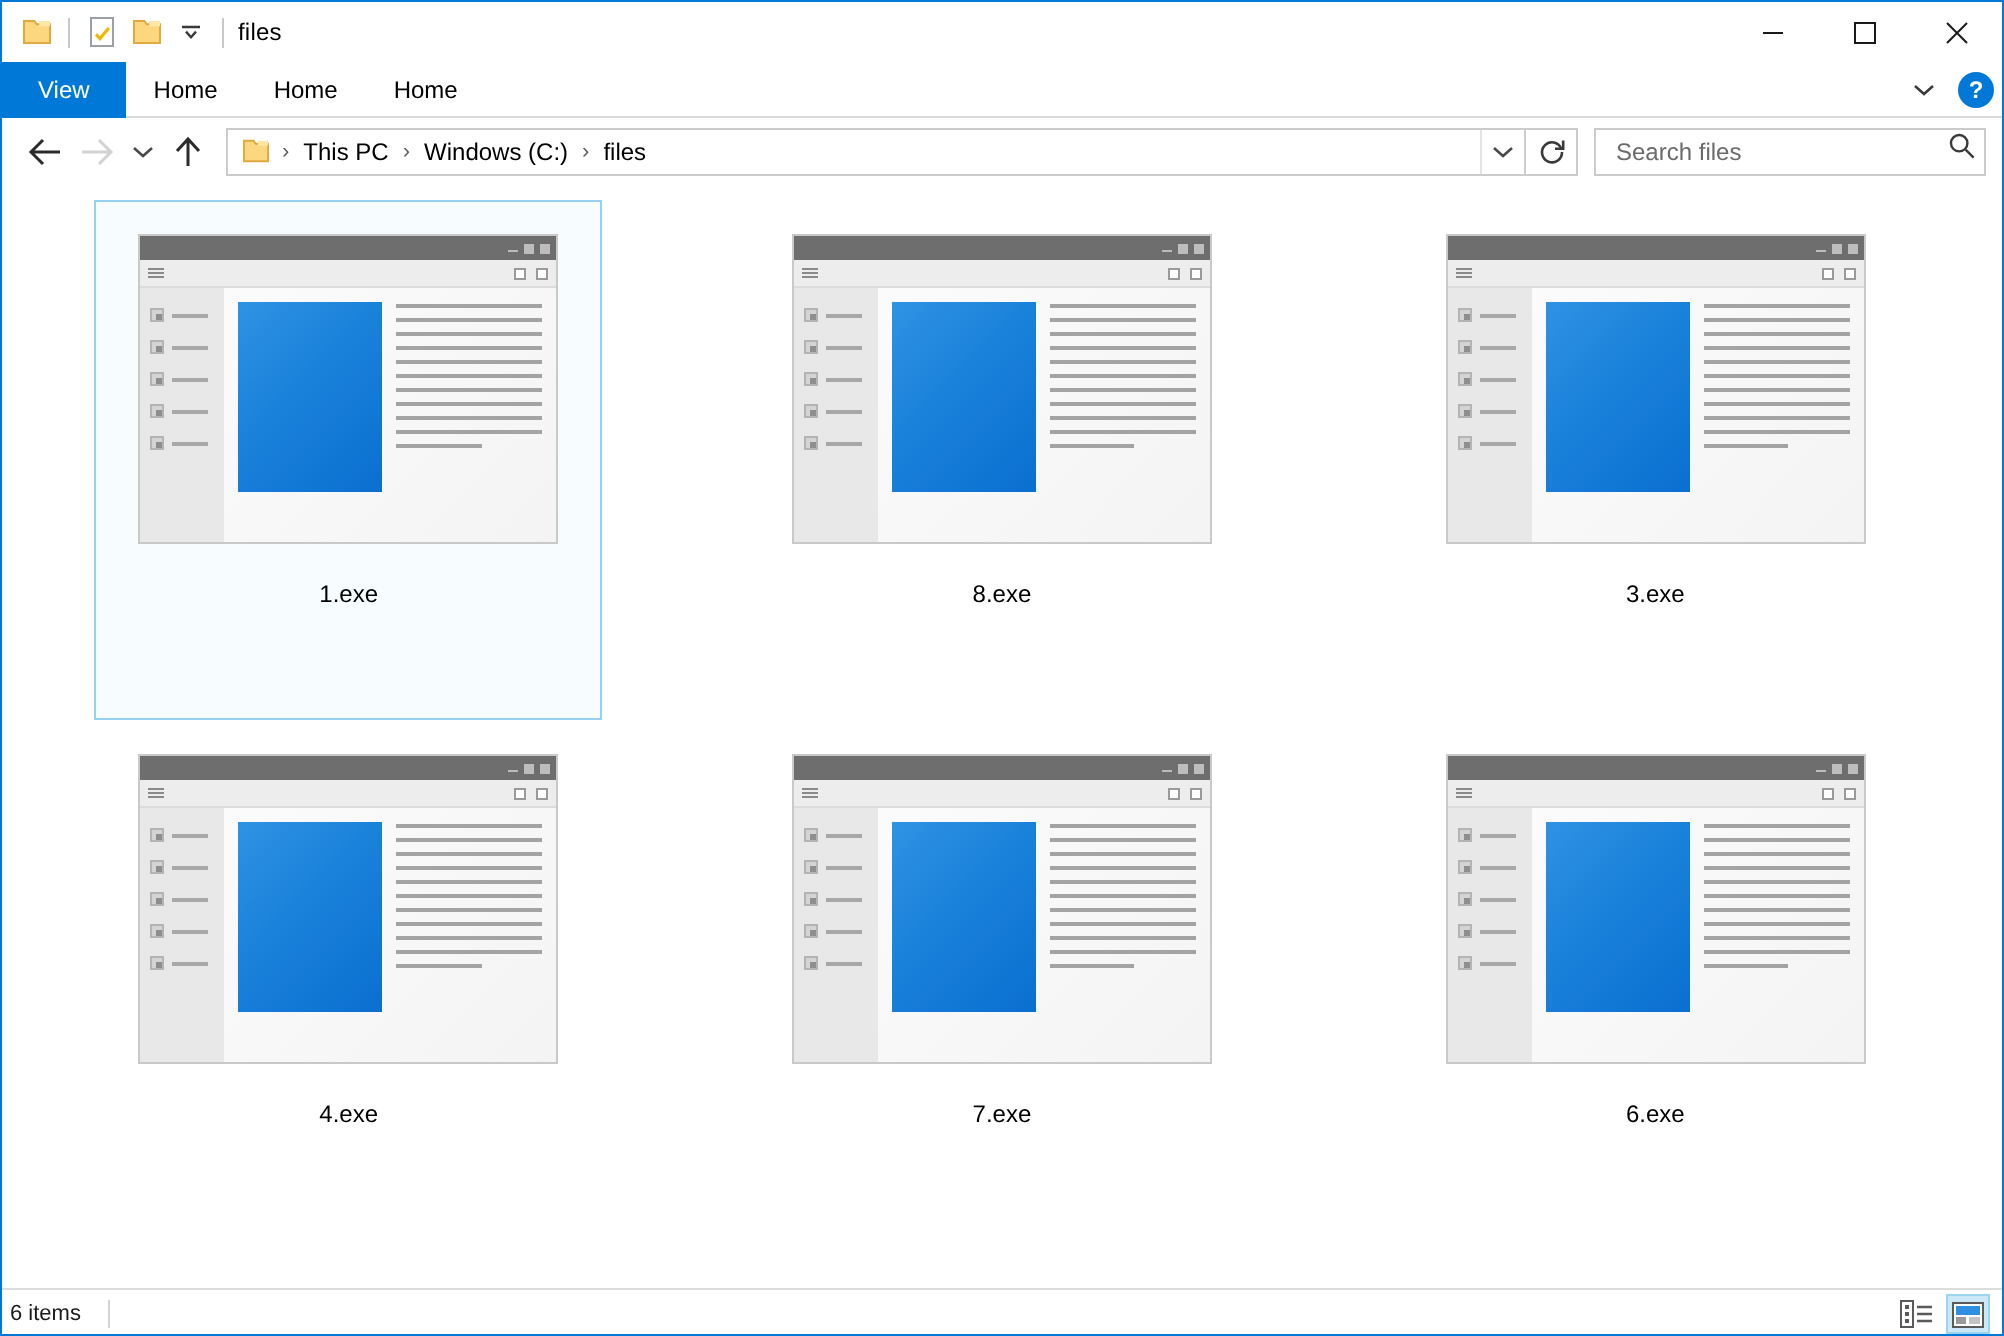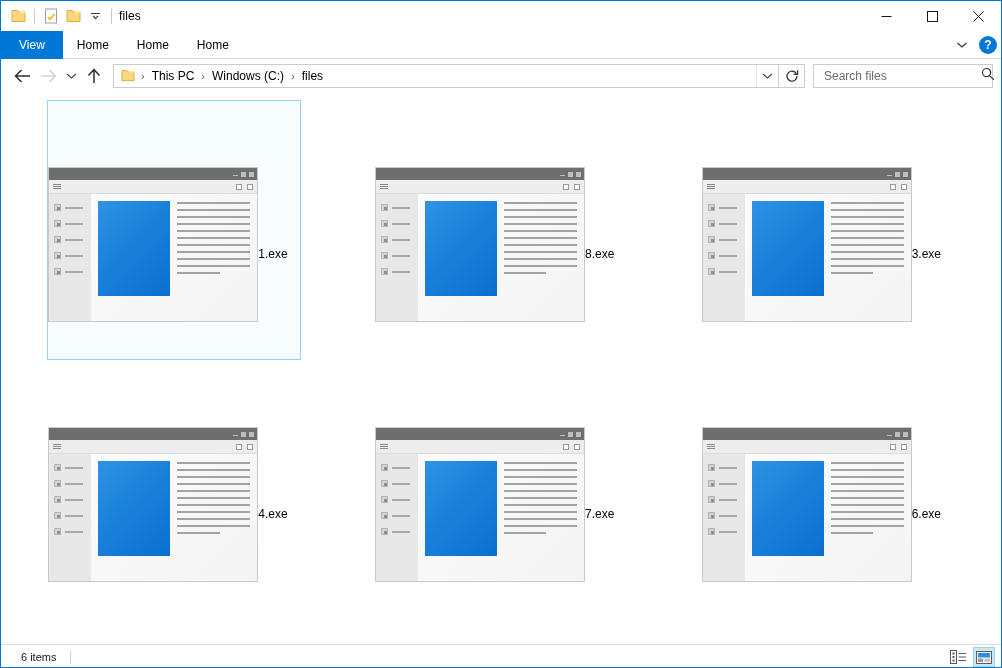--- a/index.html
+++ b/index.html
@@ -152,21 +152,21 @@
     border-left: 1px solid #e4e4e4;
   }
   #refreshbtn {
     width: 26px; height: 24px;
     display: flex; align-items: center; justify-content: center;
     border: 1px solid #cccccc;
     border-left: none;
     background: #fff;
   }
   #searchbox {
-    width: 180px;
+    width: 196px;
     height: 24px;
     margin-left: 8px;
     border: 1px solid #cccccc;
     background: #ffffff;
     display: flex; align-items: center;
     padding: 0 4px 0 8px;
   }
   #searchinput {
     flex: 1;
     border: none; outline: none;
@@ -187,24 +187,24 @@
   #grid {
     display: grid;
     grid-template-columns: repeat(3, 1fr);
     grid-template-rows: repeat(2, 260px);
     padding: 8px 10px 0 10px;
     column-gap: 0px;
     row-gap: 0px;
   }
   .tile {
     display: flex;
-    flex-direction: row;
+    flex-direction: column;
     align-items: center;
     justify-content: flex-start;
-    padding-top: 29px;
+    padding-top: 16px;
     border: 1px solid transparent;
     width: 254px;
     justify-self: center;
     height: 260px;
   }
   .tile.selected {
     border: 1px solid #99d1f0;
     background: #f7fcff;
   }
   .tile-label {
@@ -302,21 +302,21 @@
   .th-line.short { width: 58%; }
 
   
   #statusbar {
     position: relative;
     height: 24px;
     background: #ffffff;
     border-top: 1px solid #dcdcdc;
     display: flex;
     align-items: center;
-    padding-left: 20px;
+    padding-left: 4px;
   }
   #statustext { font-size: 11px; color: #1a1a1a; }
   #status-sep {
     width: 1px; height: 14px; background: #d4d4d4; margin-left: 14px;
   }
   #viewbtns {
     position: absolute;
     right: 6px; top: 0; height: 24px;
     display: flex; align-items: center; gap: 4px;
   }

